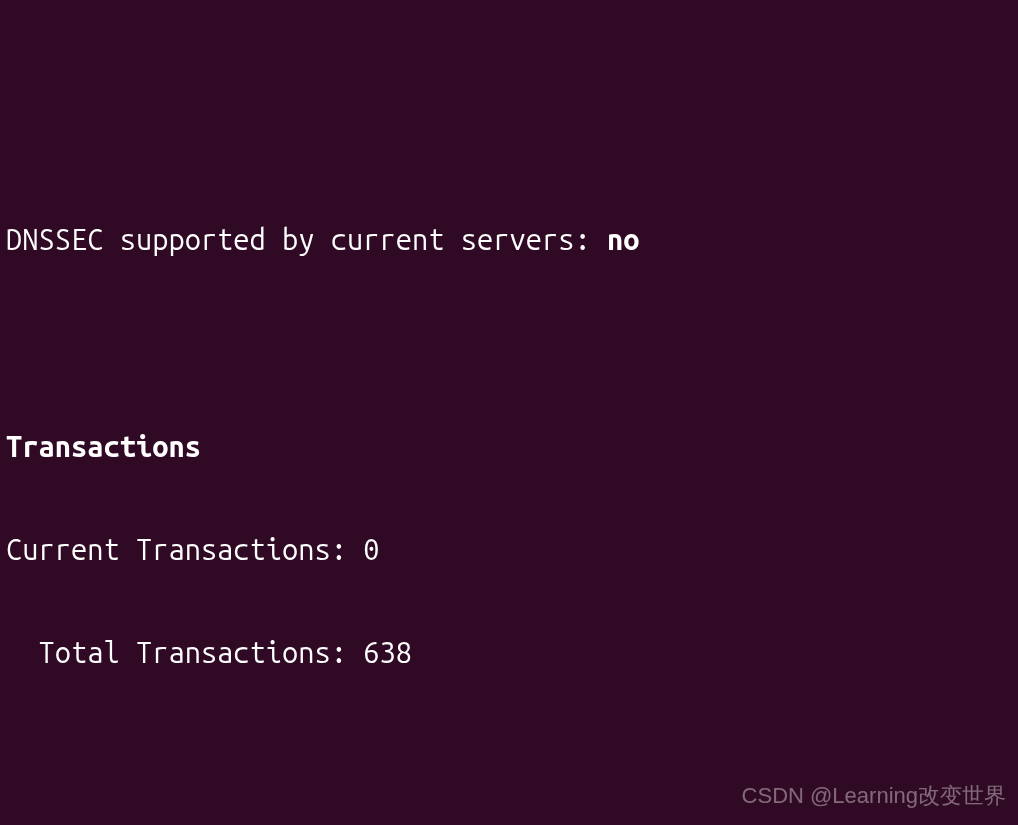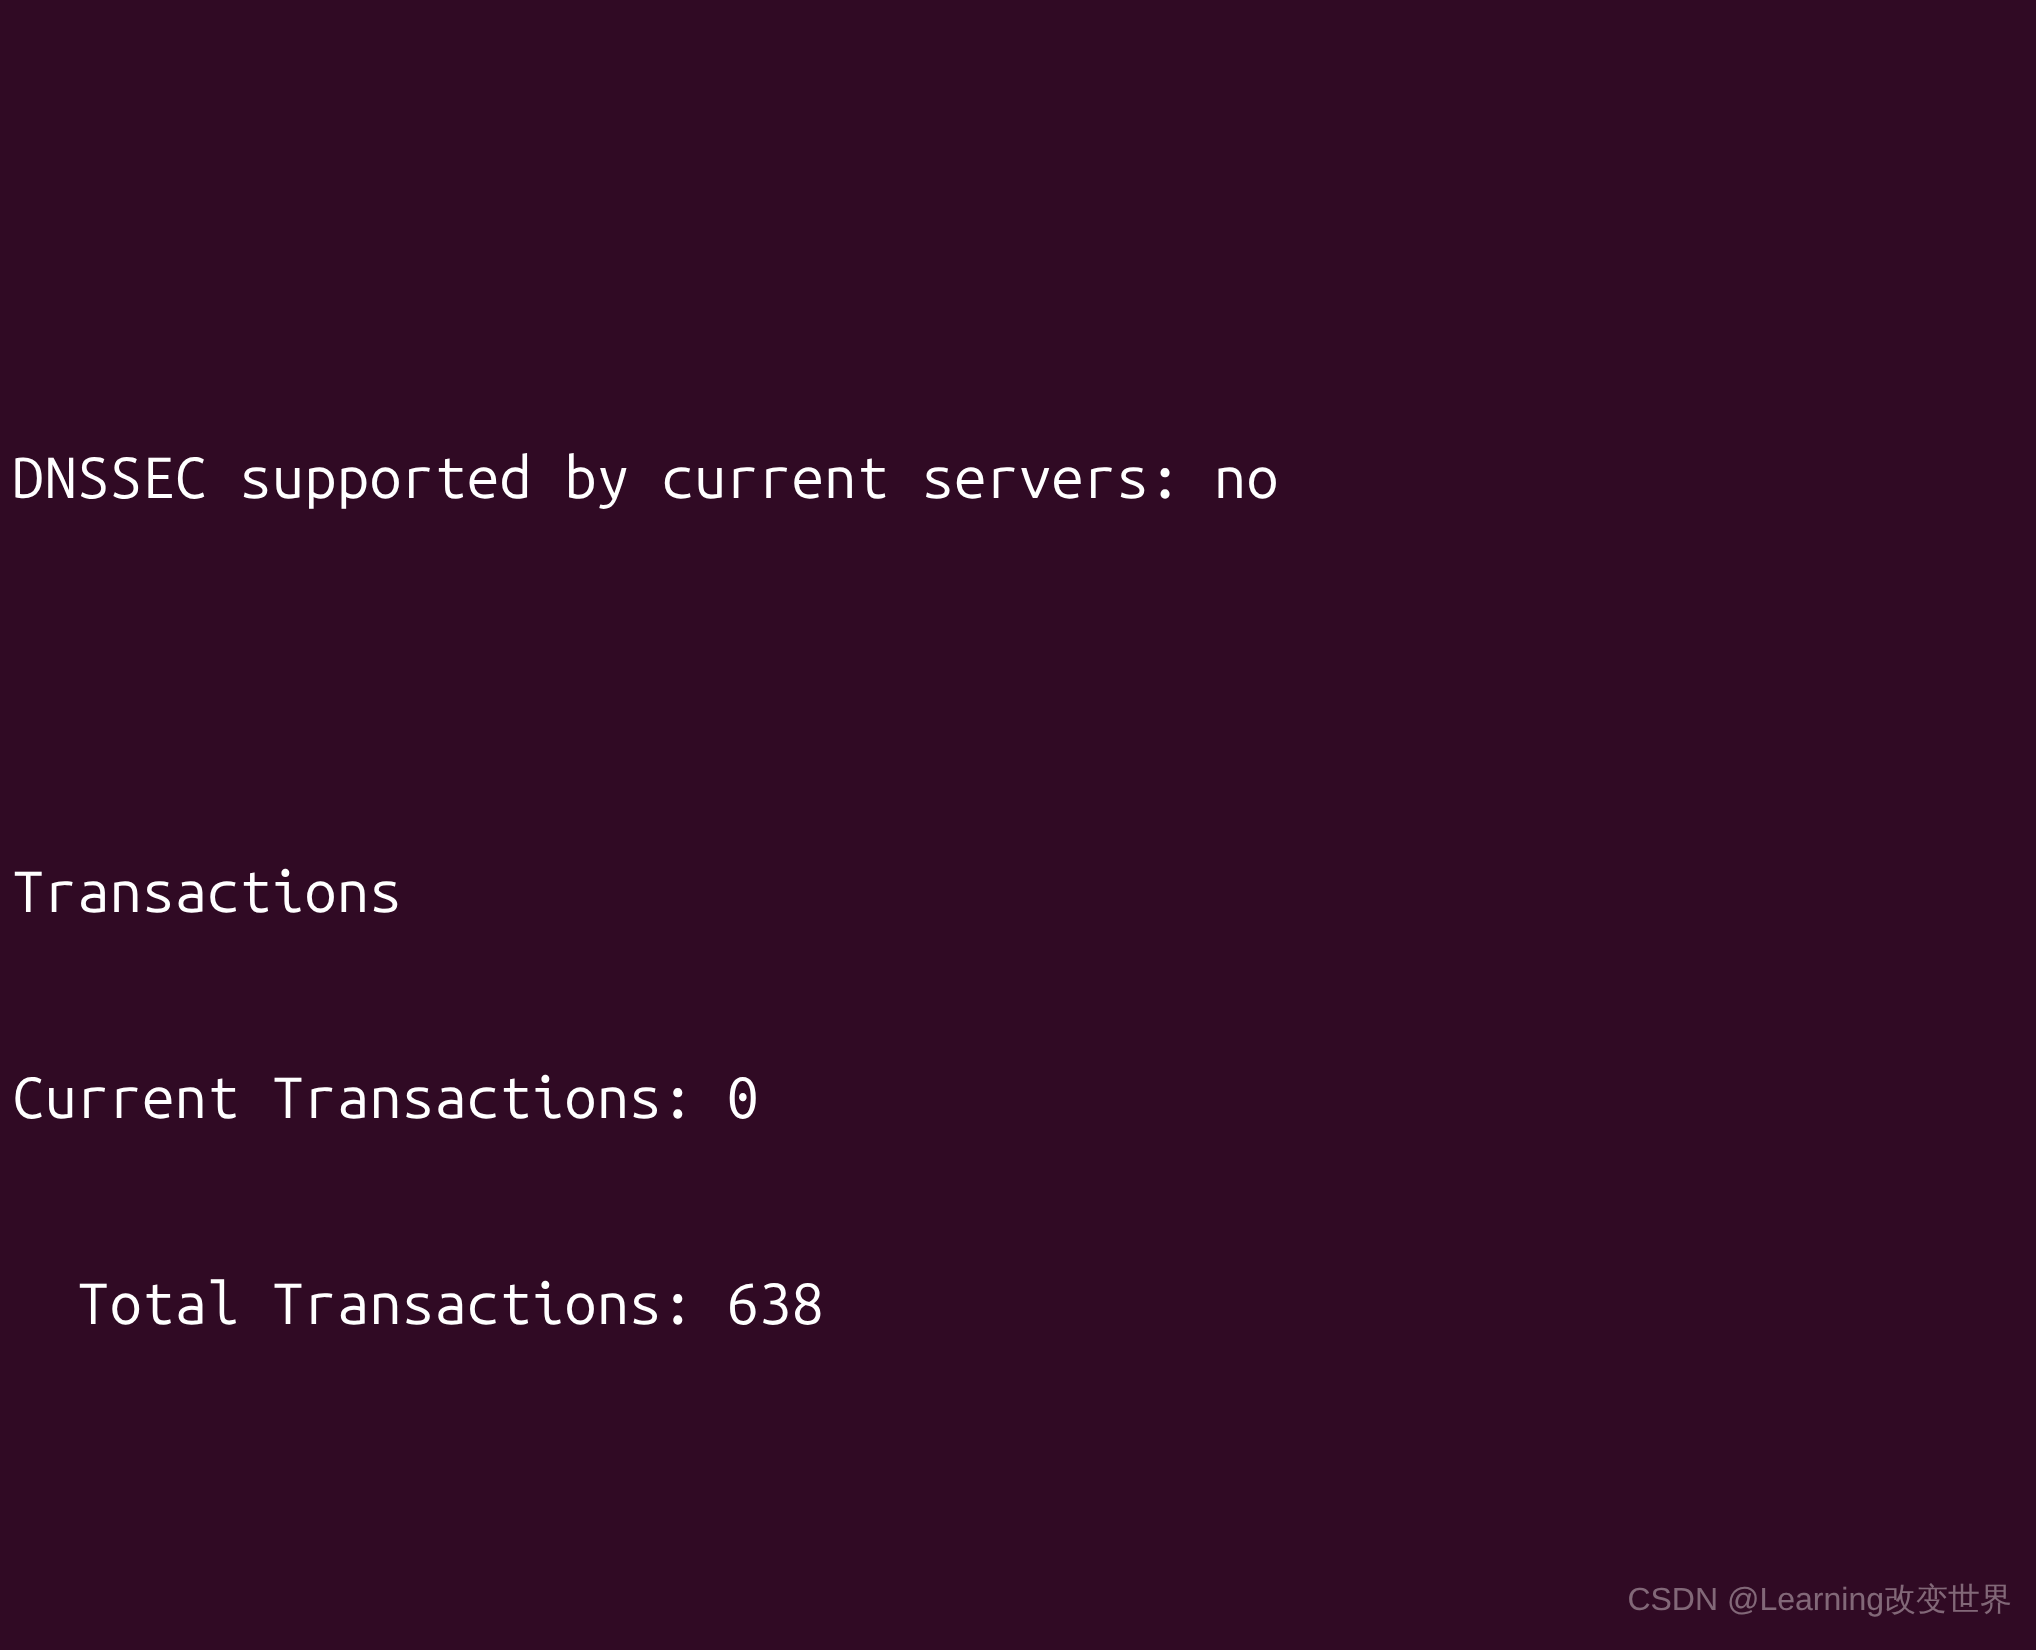--- a/index.html
+++ b/index.html
@@ -17,28 +17,28 @@
       width: 1018px;
       height: 825px;
       overflow: hidden;
       position: relative;
       white-space: pre;
     }
     .line {
       white-space: pre;
     }
     .bold {
-      font-weight: normal;
+      font-weight: bold;
     }
     .watermark {
       position: absolute;
       bottom: 10px;
       right: 12px;
       color: rgba(230, 220, 225, 0.45);
-      font-size: 16px;
+      font-size: 22px;
       font-family: Arial, sans-serif;
       white-space: nowrap;
       margin-left: 44px;
     }
   </style>
 </head>
 <body>
 
 
 

